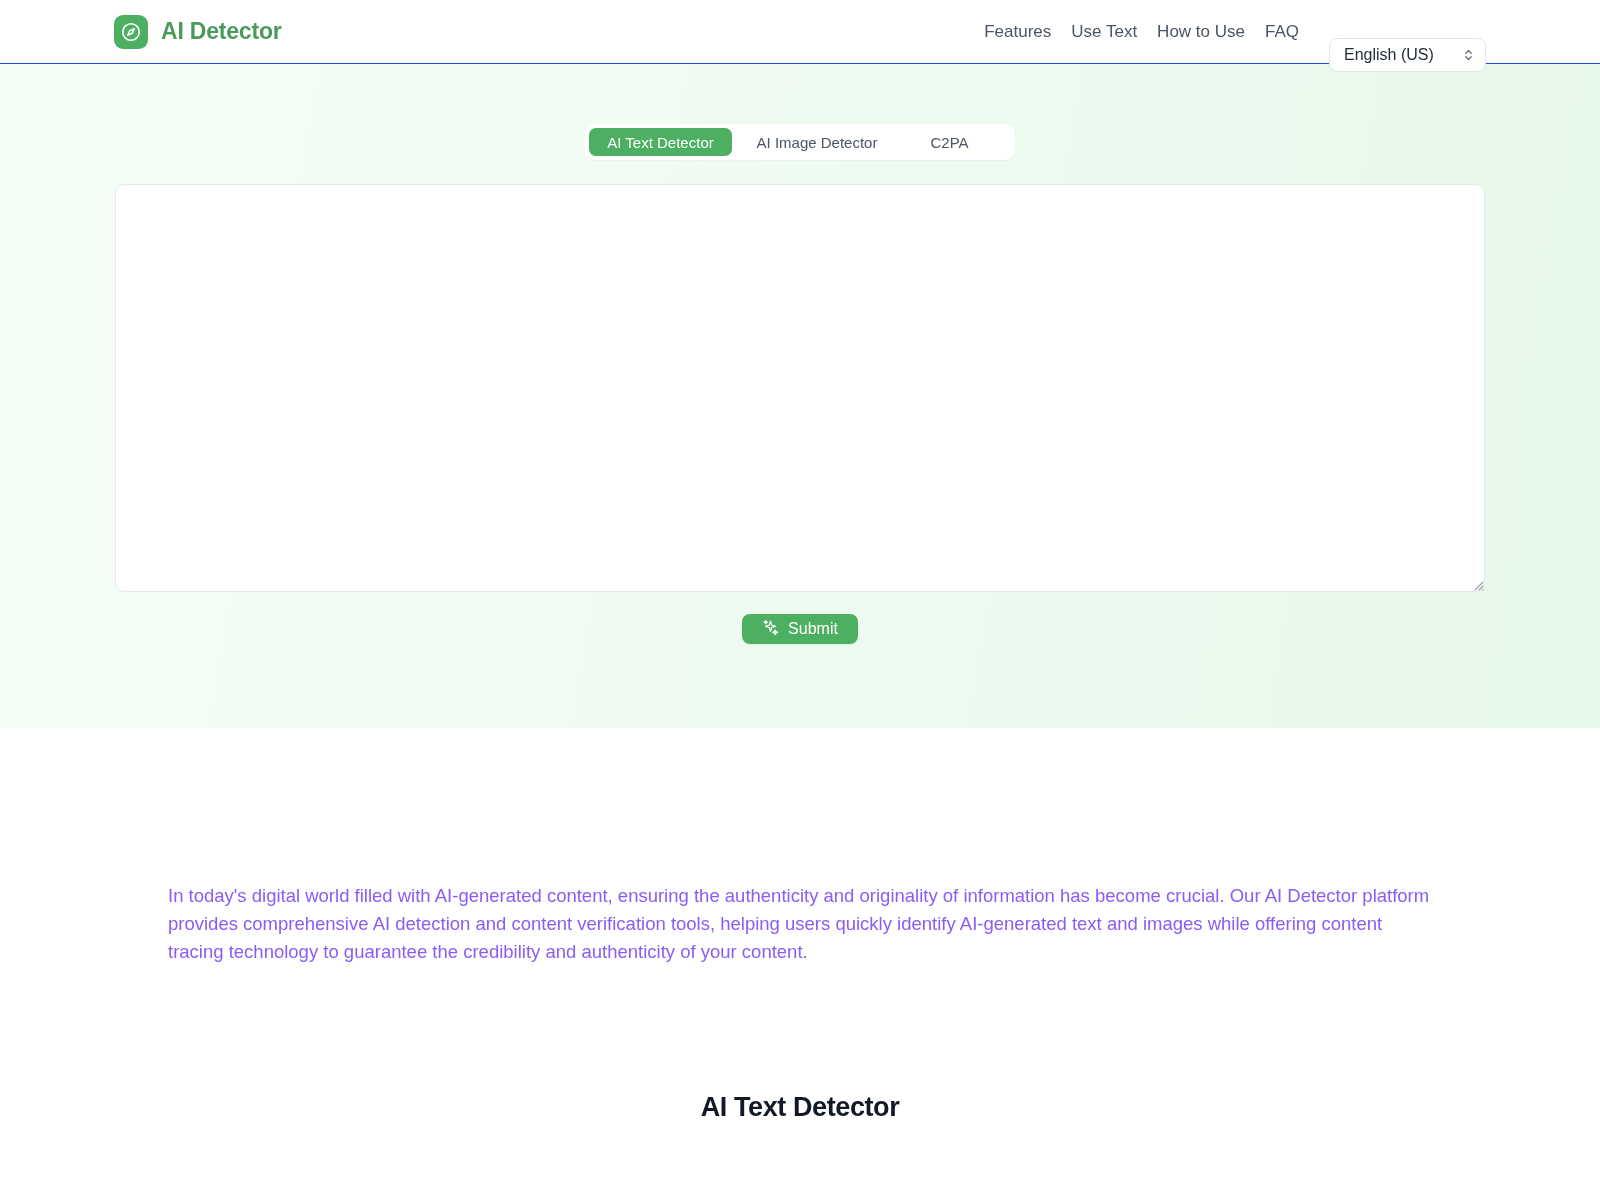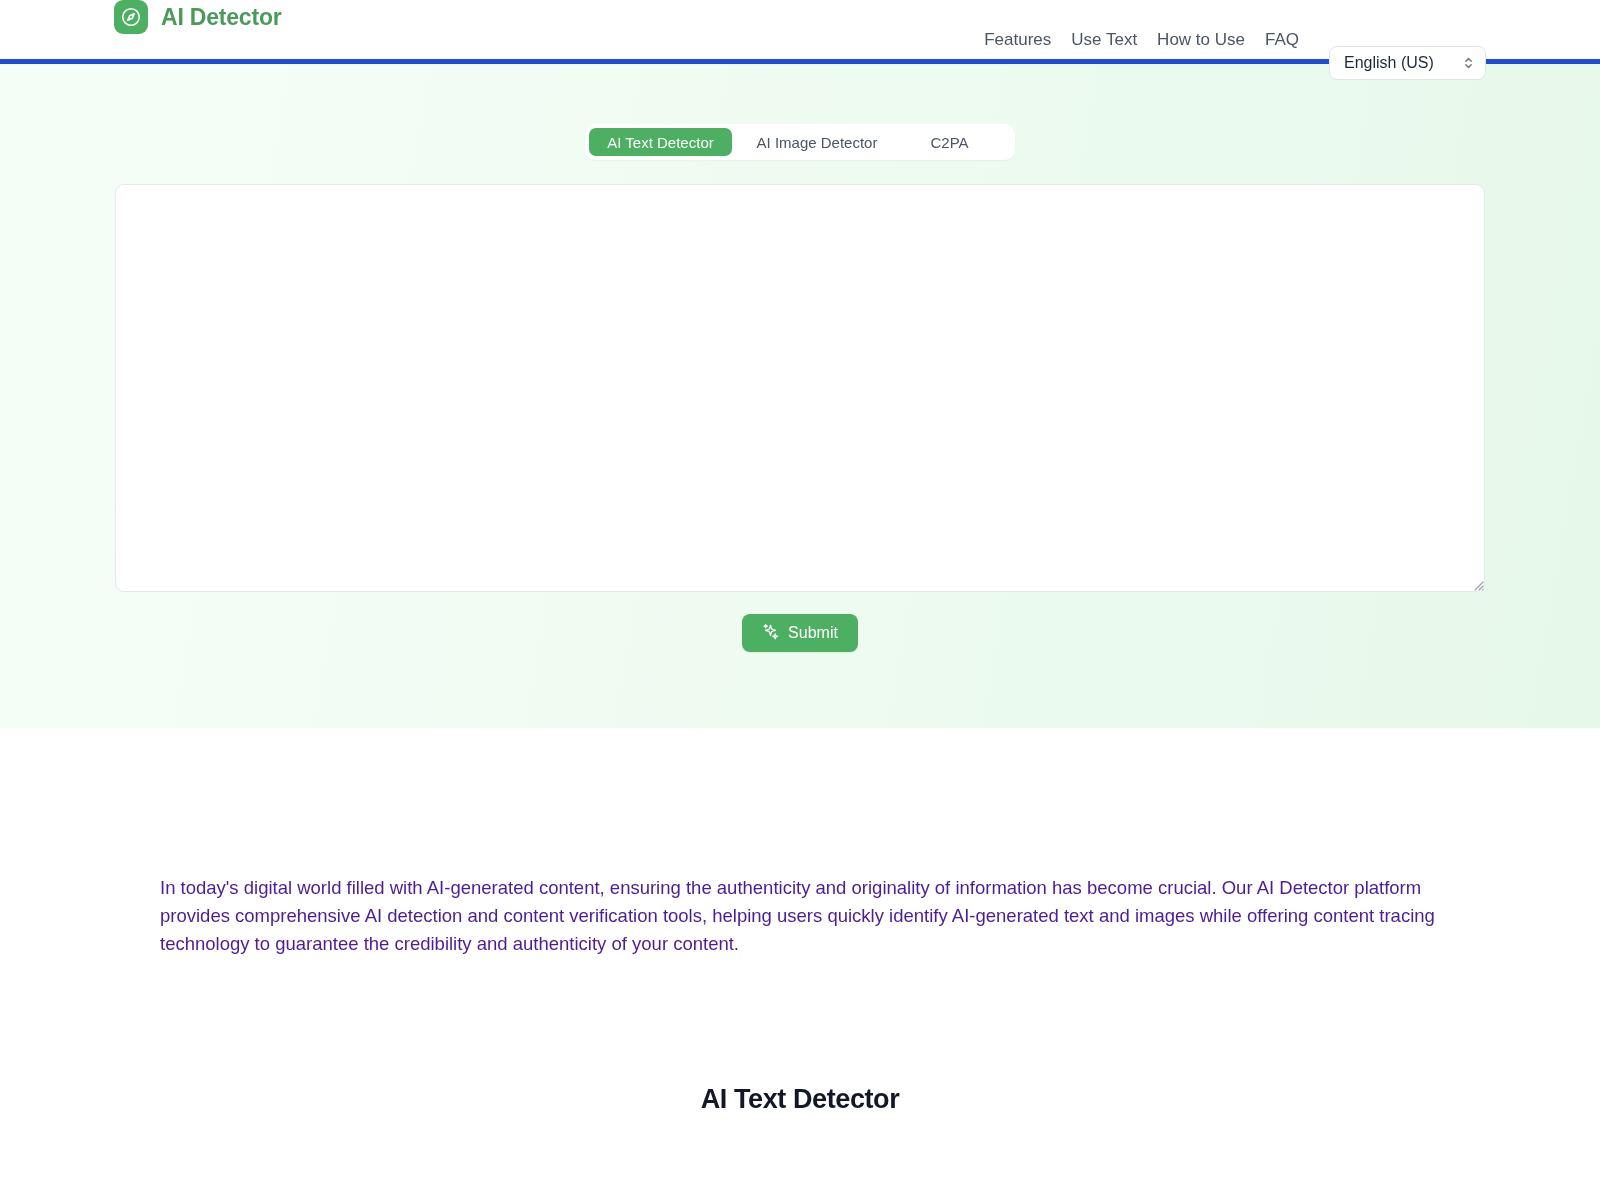--- a/index.html
+++ b/index.html
@@ -11,24 +11,24 @@
     font-family: "Liberation Sans", sans-serif;
     -webkit-font-smoothing: antialiased;
   }
 
   
   .header {
     height: 64px;
     width: 100%;
     background: #ffffff;
     display: flex;
-    align-items: flex-start;
+    align-items: center;
     justify-content: space-between;
     padding: 0 114px 0 114px;
-    border-bottom: 5px solid #1d4ed8;
+    border-bottom: 1px solid #1d4ed8;
     position: relative;
     z-index: 5;
   }
   .brand {
     display: flex;
     align-items: center;
     gap: 13px;
   }
   .brand-logo {
     width: 34px;
@@ -165,21 +165,21 @@
   .submit-wrap {
     margin-top: 22px;
     display: flex;
     justify-content: center;
   }
   .submit-btn {
     background: #4caf62;
     color: #ffffff;
     border: none;
     border-radius: 8px;
-    height: 38px;
+    height: 30px;
     padding: 0 20px;
     font-size: 16px;
     font-family: "Liberation Sans", sans-serif;
     display: inline-flex;
     align-items: center;
     gap: 9px;
     cursor: pointer;
     box-shadow: 0 1px 2px rgba(16,24,40,0.06);
   }
 
@@ -197,22 +197,22 @@
     text-align: center;
     font-size: 35px;
     font-weight: bold;
     color: #121826;
     letter-spacing: -0.4px;
     margin: 0 0 34px 0;
   }
   .section-body {
     font-size: 18.5px;
     line-height: 28px;
-    color: #4c1d95;
-    margin: 0;
+    color: #8b5cf6;
+    margin: 8px;
     text-align: left;
   }
   .section-sub {
     margin-top: 126px;
   }
   .section-sub .section-title {
     font-size: 27px;
     margin-bottom: 30px;
   }
 </style>

